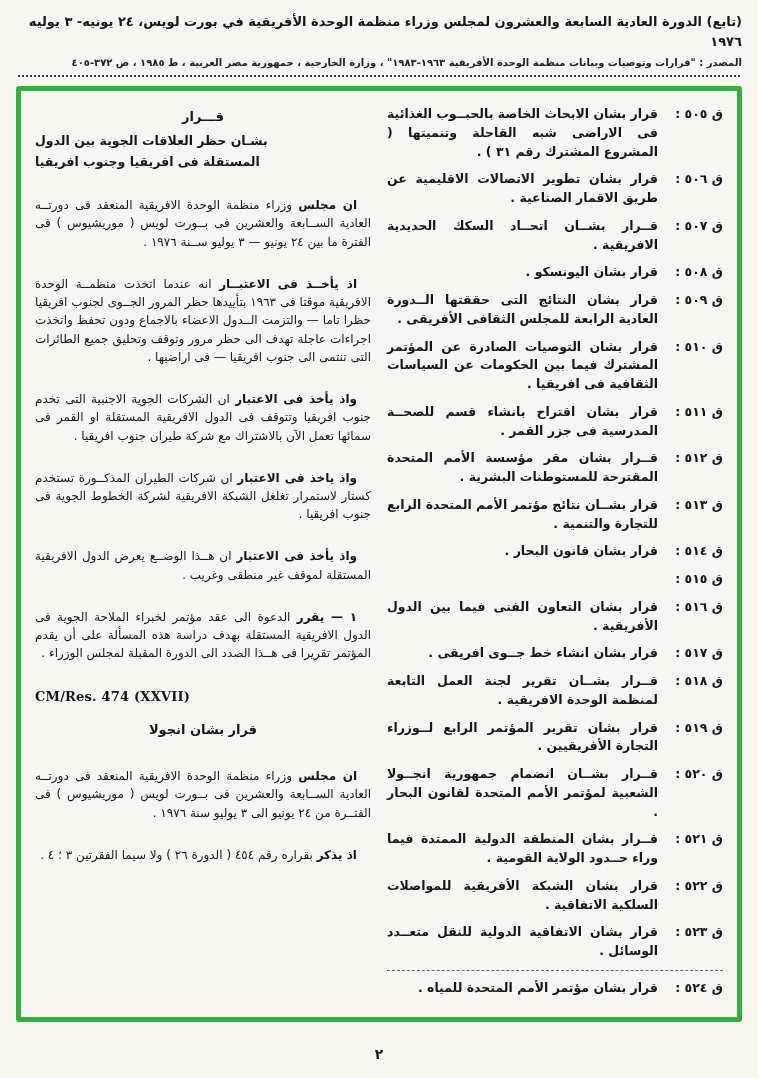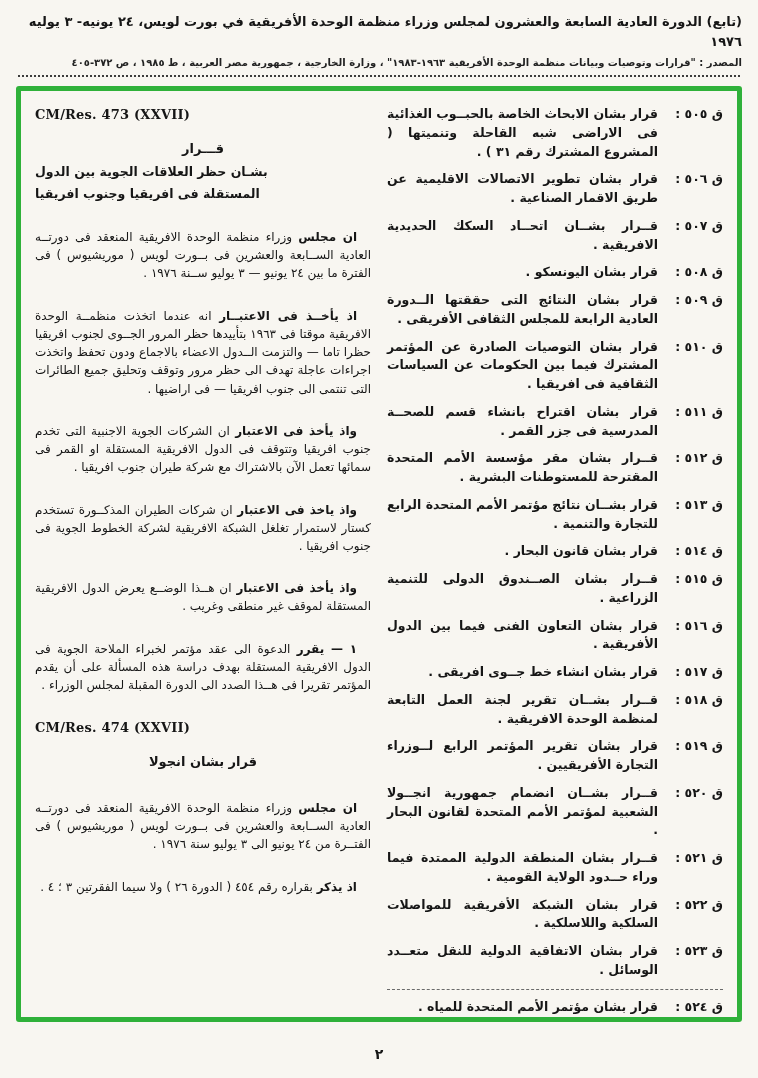--- a/index.html
+++ b/index.html
@@ -108,21 +108,20 @@
       <div class="res-item">
         <span class="res-num">ق ٥١٣ :</span>
         <span class="res-text">قرار بشــان نتائج مؤتمر الأمم المتحدة الرابع للتجارة والتنمية .</span>
       </div>
       <div class="res-item">
         <span class="res-num">ق ٥١٤ :</span>
         <span class="res-text">قرار بشان قانون البحار .</span>
       </div>
       <div class="res-item">
         <span class="res-num">ق ٥١٥ :</span>
-        <span class="res-text">قــرار بشان الصــندوق الدولى للتنمية الزراعية .</span>
       </div>
       <div class="res-item">
         <span class="res-num">ق ٥١٦ :</span>
         <span class="res-text">قرار بشان التعاون الفنى فيما بين الدول الأفريقية .</span>
       </div>
       <div class="res-item">
         <span class="res-num">ق ٥١٧ :</span>
         <span class="res-text">قرار بشان انشاء خط جــوى افريقى .</span>
       </div>
       <div class="res-item">
@@ -136,36 +135,35 @@
       <div class="res-item">
         <span class="res-num">ق ٥٢٠ :</span>
         <span class="res-text">قــرار بشــان انضمام جمهورية انجــولا الشعبية لمؤتمر الأمم المتحدة لقانون البحار .</span>
       </div>
       <div class="res-item">
         <span class="res-num">ق ٥٢١ :</span>
         <span class="res-text">قــرار بشان المنطقة الدولية الممتدة فيما وراء حــدود الولاية القومية .</span>
       </div>
       <div class="res-item">
         <span class="res-num">ق ٥٢٢ :</span>
-        <span class="res-text">قرار بشان الشبكة الأفريقية للمواصلات السلكية واللاسلكية .</span>
+        <span class="res-text">قرار بشان الشبكة الأفريقية للمواصلات السلكية الاتفاقية .</span>
       </div>
       <div class="res-item">
         <span class="res-num">ق ٥٢٣ :</span>
         <span class="res-text">قرار بشان الاتفاقية الدولية للنقل متعــدد الوسائل .</span>
       </div>
       <div class="res-item last">
         <span class="res-num">ق ٥٢٤ :</span>
         <span class="res-text">قرار بشان مؤتمر الأمم المتحدة للمياه .</span>
       </div>
     </section>
 
     <section class="col articles-col">
 
       <div class="res473-block">
-        <div class="cm-ref">CM/Res. 473 (XXVII)</div>
         <div class="res-heading">قـــرار</div>
         <div class="res-subheading">بشـان حظر العلاقات الجوية بين الدول</div>
         <div class="res-subheading">المستقلة فى افريقيا وجنوب افريقيا</div>
 
         <p class="para">
           <span class="lead">ان مجلس</span><span> وزراء منظمة الوحدة الافريقية المنعقد فى دورتــه العادية الســابعة والعشرين فى بــورت لويس ( موريشيوس ) فى الفترة ما بين ٢٤ يونيو — ٣ يوليو ســنة ١٩٧٦ .</span>
         </p>
         <p class="para">
           <span class="lead">اذ يأخــذ فى الاعتبــار</span><span> انه عندما اتخذت منظمــة الوحدة الافريقية موقتا فى ١٩٦٣ بتأييدها حظر المرور الجــوى لجنوب افريقيا حظرا تاما — والتزمت الــدول الاعضاء بالاجماع ودون تحفظ واتخذت اجراءات عاجلة تهدف الى حظر مرور وتوقف وتحليق جميع الطائرات التى تنتمى الى جنوب افريقيا — فى اراضيها .</span>
         </p>

